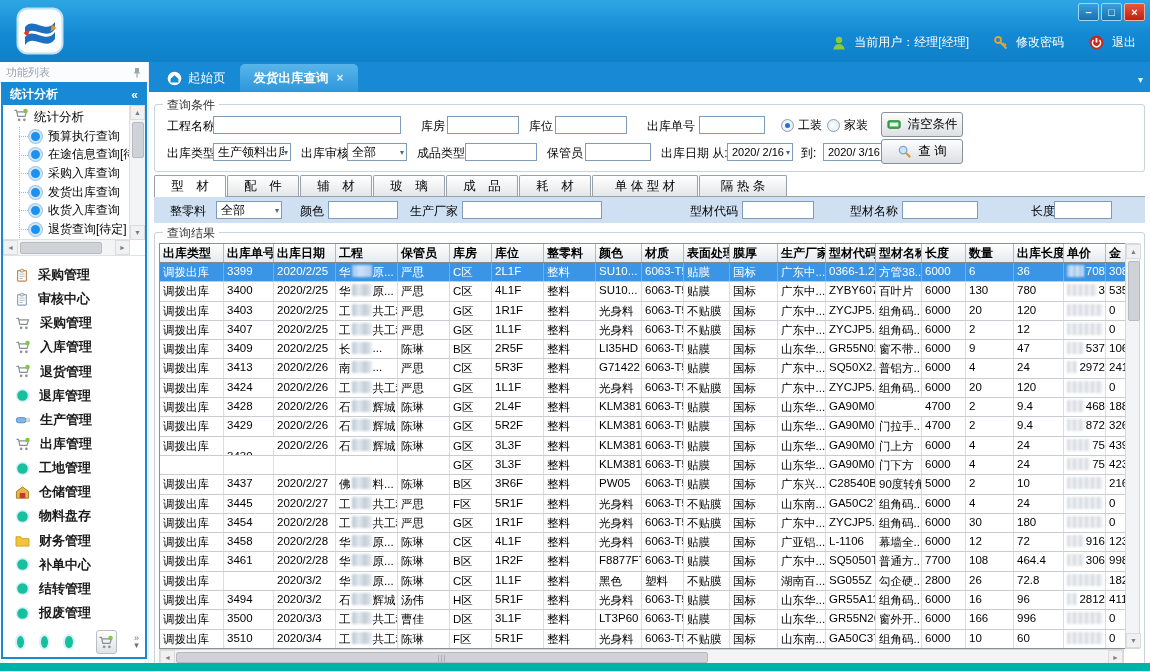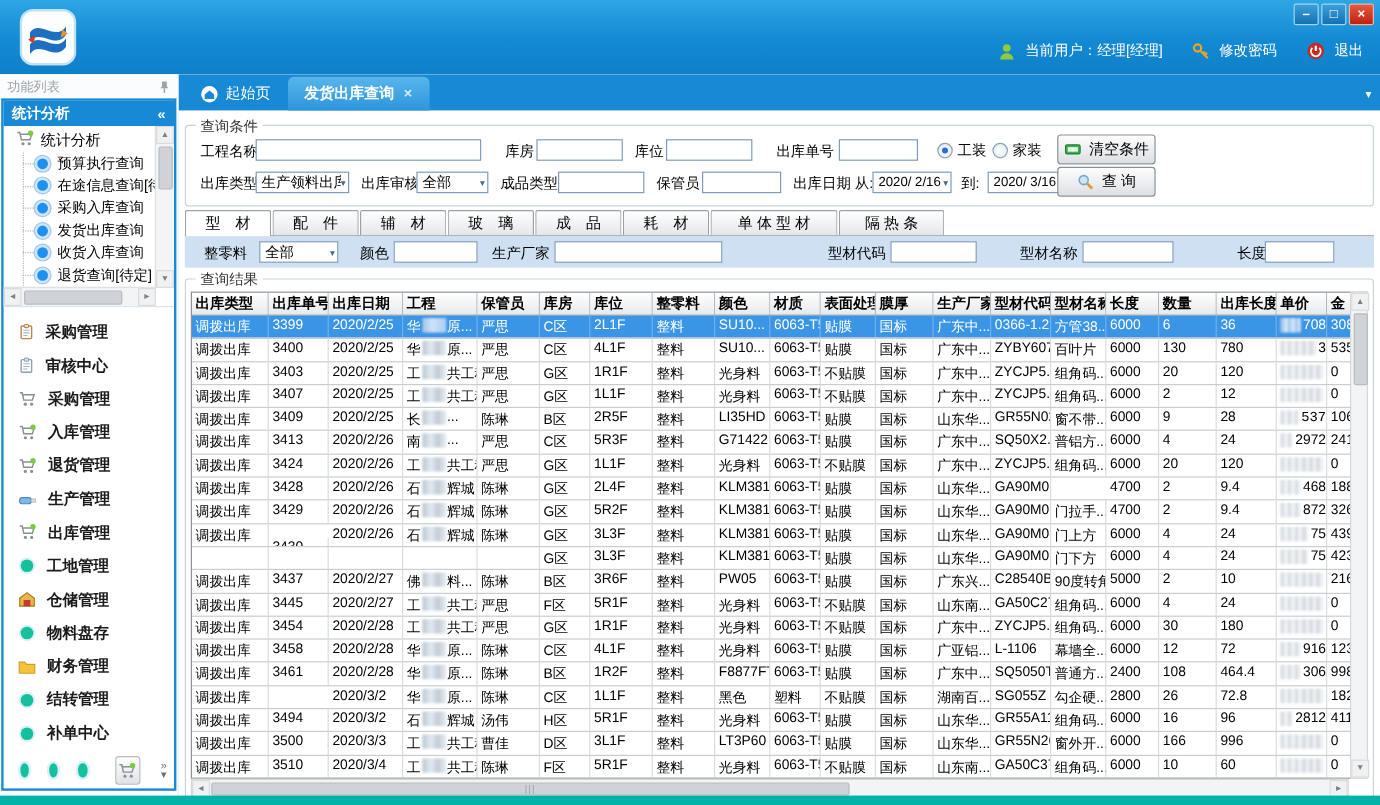--- a/index.html
+++ b/index.html
@@ -255,20 +255,27 @@
             <div class="menu-item">
               <svg width="16" height="15" viewBox="0 0 16 16">
                 <path d="M1 2.5h2.2L4.6 9h7.6l1.6-4.8H4.2" fill="none" stroke="#8a8f96" stroke-width="1.3"></path>
                 <circle cx="6" cy="12.6" r="1.4" fill="#8a8f96"></circle>
                 <circle cx="11.6" cy="12.6" r="1.4" fill="#8a8f96"></circle>
                 <circle cx="12.8" cy="3.2" r="2.4" fill="#7ec93e"></circle>
               </svg>
               <span>退货管理</span>
             </div>
             <div class="menu-item">
+              <svg width="15" height="15" viewBox="0 0 16 16">
+                <circle cx="8" cy="8" r="7.3" fill="#d9f0f7"></circle>
+                <circle cx="8" cy="8" r="5.6" fill="#17c09d"></circle>
+              </svg>
+              <span>退库管理</span>
+            </div>
+            <div class="menu-item">
               <svg width="16" height="13" viewBox="0 0 16 14">
                 <rect x="0.8" y="5" width="10.5" height="5.5" rx="2.5" fill="#7fb7e8" stroke="#4c89c0"></rect>
                 <rect x="11.3" y="6.2" width="4" height="3" fill="#d8dde2" stroke="#aab2b9" stroke-width=".6"></rect>
               </svg>
               <span>生产管理</span>
             </div>
             <div class="menu-item">
               <svg width="16" height="15" viewBox="0 0 16 16">
                 <path d="M1 2.5h2.2L4.6 9h7.6l1.6-4.8H4.2" fill="none" stroke="#8a8f96" stroke-width="1.3"></path>
                 <circle cx="6" cy="12.6" r="1.4" fill="#8a8f96"></circle>
@@ -302,28 +309,35 @@
               <svg width="15" height="13" viewBox="0 0 16 14">
                 <path d="M1 3h5l1.5 2H15v8H1z" fill="#f5c33b" stroke="#caa21f"></path>
               </svg>
               <span>财务管理</span>
             </div>
             <div class="menu-item">
               <svg width="15" height="15" viewBox="0 0 16 16">
                 <circle cx="8" cy="8" r="7.3" fill="#d9f0f7"></circle>
                 <circle cx="8" cy="8" r="5.6" fill="#17c09d"></circle>
               </svg>
-              <span>结转管理</span>
+              <span>补单中心</span>
             </div>
             <div class="menu-item">
               <svg width="15" height="15" viewBox="0 0 16 16">
                 <circle cx="8" cy="8" r="7.3" fill="#d9f0f7"></circle>
                 <circle cx="8" cy="8" r="5.6" fill="#17c09d"></circle>
               </svg>
-              <span>补单中心</span>
+              <span>结转管理</span>
+            </div>
+            <div class="menu-item">
+              <svg width="15" height="15" viewBox="0 0 16 16">
+                <circle cx="8" cy="8" r="7.3" fill="#d9f0f7"></circle>
+                <circle cx="8" cy="8" r="5.6" fill="#17c09d"></circle>
+              </svg>
+              <span>报废管理</span>
             </div>
           </div>
         <div class="bottom-row">
           <span class="mini-circle"></span>
           <span class="mini-circle"></span>
           <span class="mini-circle"></span>
           <span class="cart-btn" id="bottom-cart">
               <svg width="16" height="15" viewBox="0 0 16 16">
                 <path d="M1 2.5h2.2L4.6 9h7.6l1.6-4.8H4.2" fill="none" stroke="#8a8f96" stroke-width="1.3"></path>
                 <circle cx="6" cy="12.6" r="1.4" fill="#8a8f96"></circle>
@@ -603,22 +617,22 @@
                   <div class="cell" style="width: 52px;">整料</div>
                   <div class="cell" style="width: 46px;">LI35HD</div>
                   <div class="cell" style="width: 42px;">6063-T5</div>
                   <div class="cell" style="width: 46px;">贴膜</div>
                   <div class="cell" style="width: 48px;">国标</div>
                   <div class="cell" style="width: 48px;">山东华...</div>
                   <div class="cell" style="width: 50px;">GR55N02</div>
                   <div class="cell" style="width: 46px;">窗不带...</div>
                   <div class="cell" style="width: 44px;">6000</div>
                   <div class="cell" style="width: 48px;">9</div>
-                  <div class="cell" style="width: 50px;">28</div>
-                  <div class="cell" style="width: 42px; font-family: Liberation Mono, monospace;">
+                  <div class="cell" style="width: 50px;">47</div>
+                  <div class="cell" style="width: 42px;">
                     <span class="pblur"></span>
                     <span>537</span>
                   </div>
                   <div class="cell" style="width: 22px;">106</div>
                 </div>
                 <div class="grid-row">
                   <div class="cell" style="width: 64px;">调拨出库</div>
                   <div class="cell" style="width: 50px;">3413</div>
                   <div class="cell" style="width: 62px;">2020/2/26</div>
                   <div class="cell" style="width: 62px;">
@@ -912,21 +926,21 @@
                   <div class="cell" style="width: 42px;">B区</div>
                   <div class="cell" style="width: 52px;">1R2F</div>
                   <div class="cell" style="width: 52px;">整料</div>
                   <div class="cell" style="width: 46px;">F8877FT</div>
                   <div class="cell" style="width: 42px;">6063-T5</div>
                   <div class="cell" style="width: 46px;">贴膜</div>
                   <div class="cell" style="width: 48px;">国标</div>
                   <div class="cell" style="width: 48px;">广东中...</div>
                   <div class="cell" style="width: 50px;">SQ5050T20</div>
                   <div class="cell" style="width: 46px;">普通方...</div>
-                  <div class="cell" style="width: 44px;">2400</div>
+                  <div class="cell" style="width: 44px;">7700</div>
                   <div class="cell" style="width: 48px;">108</div>
                   <div class="cell" style="width: 50px;">464.4</div>
                   <div class="cell" style="width: 42px;">
                     <span class="pblur"></span>
                     <span>306</span>
                   </div>
                   <div class="cell" style="width: 22px;">998</div>
                 </div>
                 <div class="grid-row">
                   <div class="cell" style="width: 64px;">调拨出库</div>

